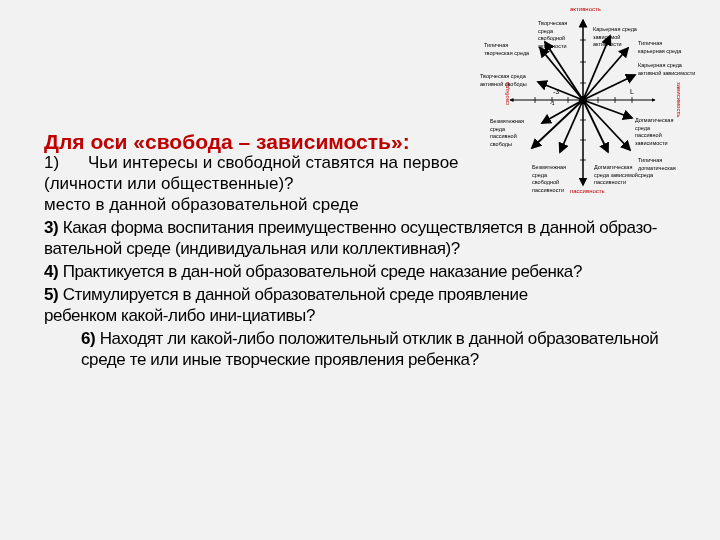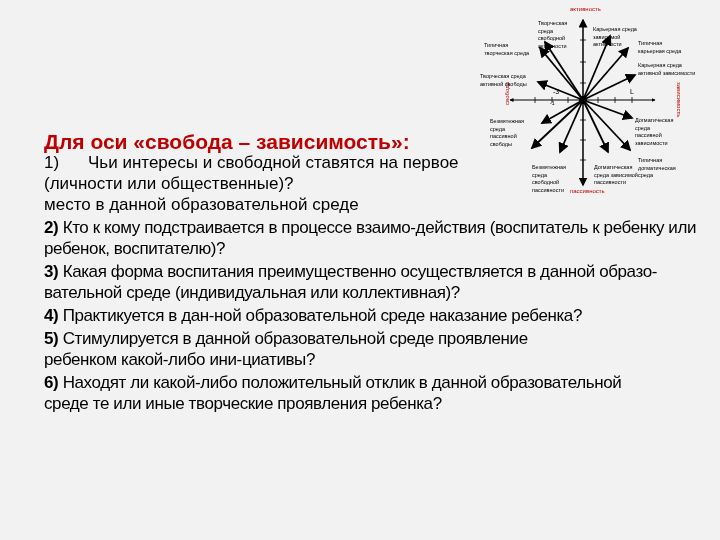--- a/index.html
+++ b/index.html
@@ -125,18 +125,17 @@
   <span class="lbl" style="left:124px; top:164px; width:44px;">Догматическая среда зависимой пассивности</span>
   <span class="lbl" style="left:165px; top:117px; width:34px;">Догматическая среда пассивной зависимости</span>
   <span class="lbl" style="left:168px; top:157px; width:44px;">Типичная догматическая среда</span>
 </div>
 
 <div class="text-block">
   <p class="hdr" style="font-size:21px;">Для оси «свобода – зависимость»:</p>
   <p><span class="q1">1)</span><span>Чьи интересы и свободной ставятся на первое</span></p>
   <p>(личности или общественные)?</p>
   <p>место в данной образовательной среде</p>
-  <p class="condensed gap"><span class="num">2)</span><span> Кто к кому подстраивается в процессе взаимо-действия (воспитатель к ребенку или ребенок, воспитателю)?</span></p>
   <p class="condensed gap"><span class="num">3)</span><span> Какая форма воспитания преимущественно осуществляется в данной образо-вательной среде (индивидуальная или коллективная)?</span></p>
   <p class="condensed gap"><span class="num">4)</span><span> Практикуется в дан-ной образовательной среде наказание ребенка?</span></p>
   <p class="condensed gap" style="width:560px;"><span class="num">5)</span><span> Стимулируется в данной образовательной среде проявление ребенком какой-либо ини-циативы?</span></p>
-  <p class="condensed gap" style="width:620px;"><span class="num">6)</span><span> Находят ли какой-либо положительный отклик в данной образовательной среде те или иные творческие проявления ребенка?</span></p>
+  <p class="condensed gap" style="width:620px;margin-left:37px;"><span class="num">6)</span><span> Находят ли какой-либо положительный отклик в данной образовательной среде те или иные творческие проявления ребенка?</span></p>
 </div>
 
 </body></html>

